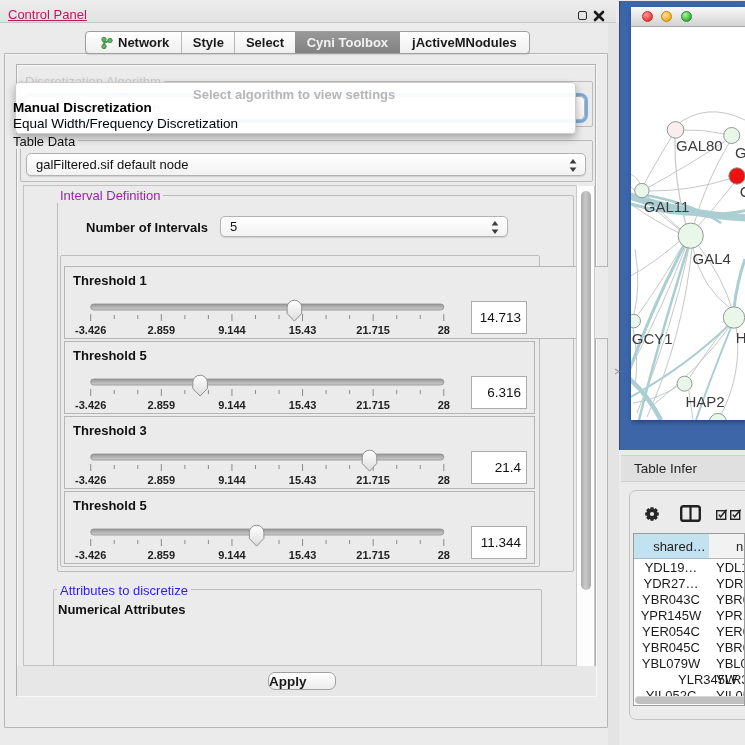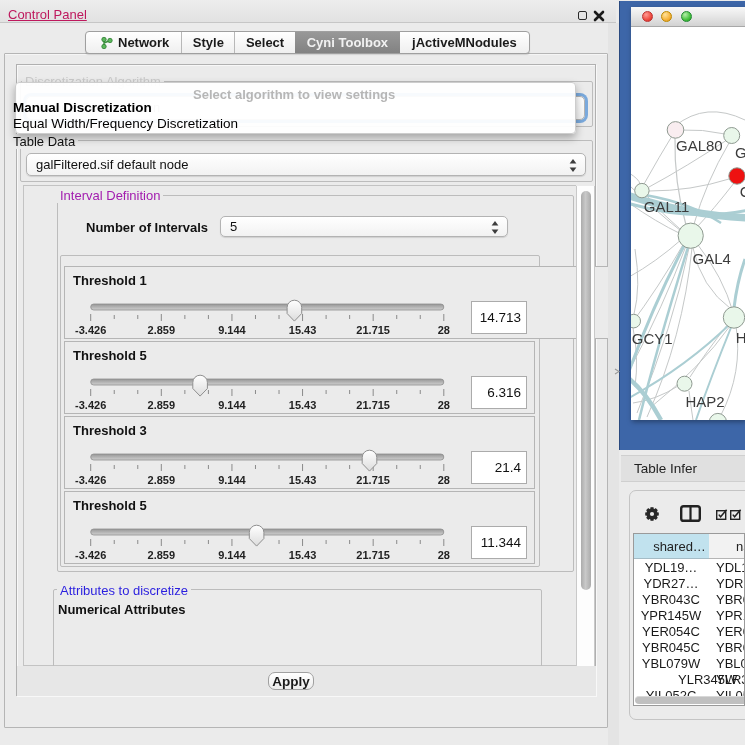--- a/index.html
+++ b/index.html
@@ -197,21 +197,21 @@
   <div class="abs" style="left:0px;top:186px;width:575px;height:480px;overflow:hidden;pointer-events:none;">
     <div class="grp" style="left:53px;top:403px;width:489px;height:120px;"></div>
   </div>
   <div class="grptitle" style="left:57px;top:583px;color:#2a1fdf;">Attributes to discretize</div>
   <div class="abs lbl" style="left:58px;top:602px;font-weight:bold;">Numerical Attributes</div>
 
   <div class="abs" style="left:576px;top:186px;width:19px;height:480px;background:#fdfdfd;border:1px solid #c9c9c9;border-top:none;border-bottom:none;"></div>
   <div class="abs" style="left:581px;top:191px;width:10px;height:399px;border-radius:6px;background:linear-gradient(90deg,#ababab,#c9c9c9 45%,#ababab);"></div>
 
   <div class="abs" style="left:17px;top:666px;width:579px;height:30px;background:#e7e7e7;"></div>
-  <div class="abs" style="left:268px;top:672px;width:46px;height:18px;background:linear-gradient(#ffffff,#ececec);border:1px solid #a0a0a0;border-radius:7px;text-align:center;font-size:13.5px;font-weight:bold;color:#1a1a1a;line-height:17px;">Apply</div>
+  <div class="abs" style="left:268px;top:672px;width:68px;height:18px;background:linear-gradient(#ffffff,#ececec);border:1px solid #a0a0a0;border-radius:7px;font-size:13.5px;font-weight:bold;color:#1a1a1a;line-height:17px;">Apply</div>
 
 
   <svg class="abs" style="left:614px;top:368px;z-index:5;" width="6" height="7" viewBox="0 0 6 7">
       <path d="M1 6 L5 3.5 L1 1" fill="none" stroke="#9a9a9a" stroke-width="1.1"></path>
     </svg>
 </div>
 
 <div class="abs" style="left:608px;top:23px;width:11px;height:722px;background:#e4e4e4;"></div>
 <div class="abs" style="left:616px;top:0px;width:3px;height:23px;background:#ebebeb;"></div>
 

